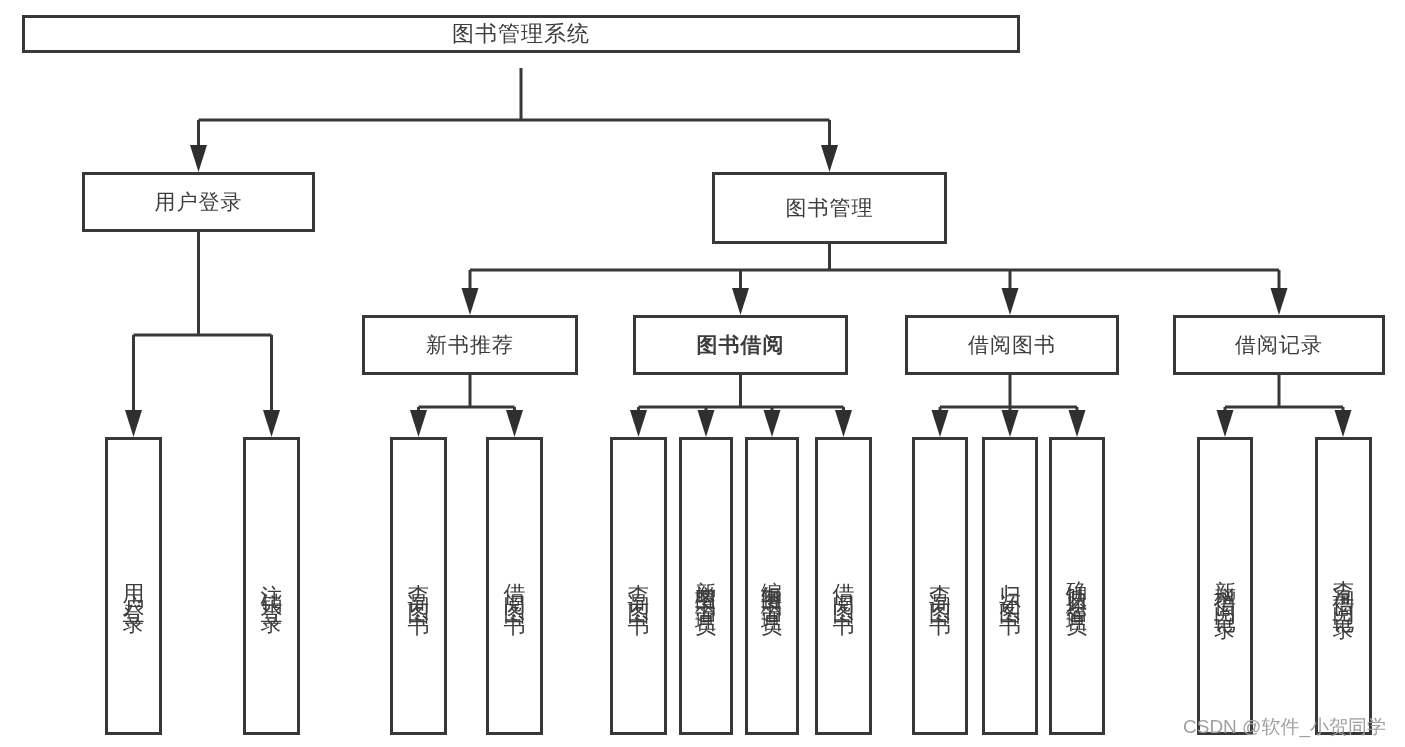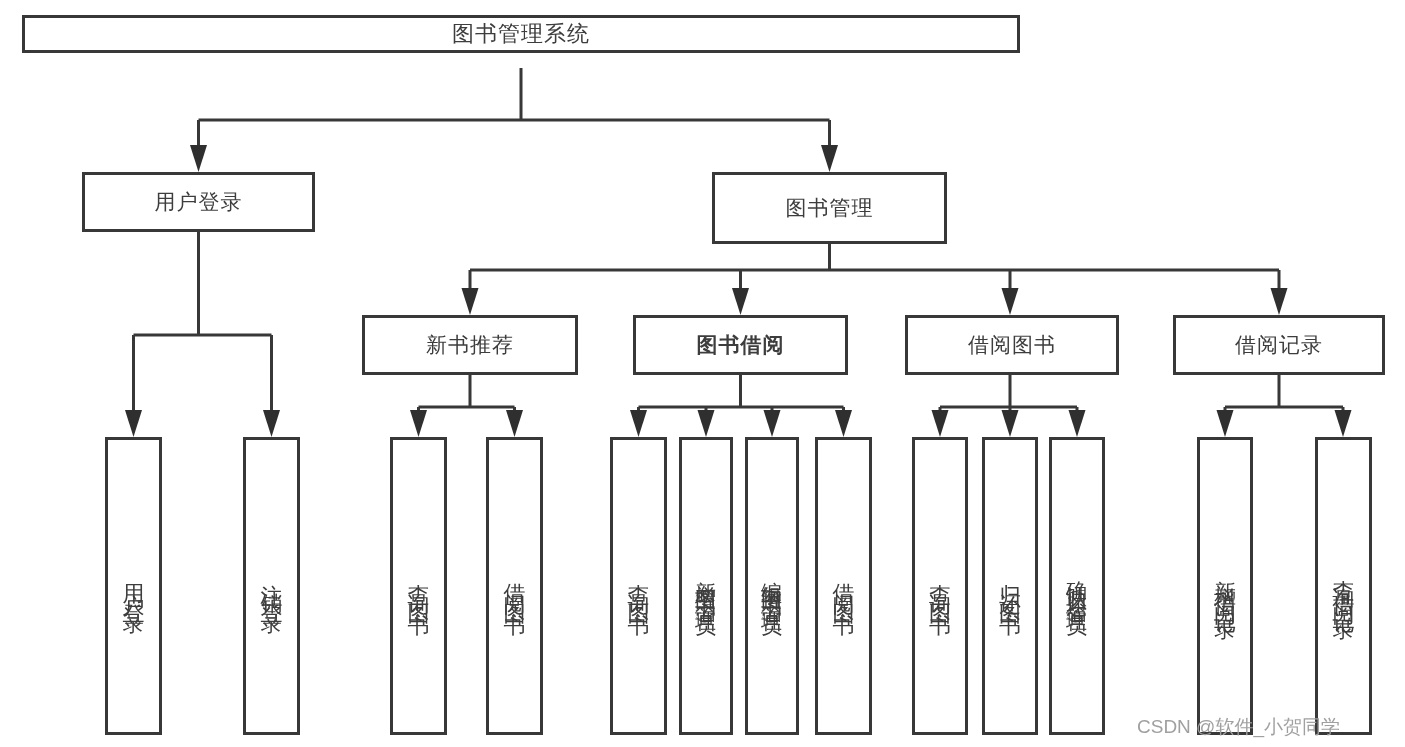--- a/index.html
+++ b/index.html
@@ -33,21 +33,21 @@
     z-index:1;
   }
   .leaf .vtxt{
     writing-mode:vertical-rl;text-orientation:mixed;
     font-size:22px;letter-spacing:10px;color:var(--text);
     line-height:1;white-space:nowrap;
   }
   .leaf.dense .vtxt{font-size:21px;letter-spacing:5px;}
   .leaf.med .vtxt{font-size:22px;letter-spacing:8px;}
   .watermark{
-    position:absolute;left:1137px;top:714px;z-index:3;
+    position:absolute;left:1183px;top:714px;z-index:3;
     font-size:19px;color:var(--wm);white-space:nowrap;
   }
 </style>
 </head>
 <body>
 
 <div id="stage">
 
   <svg class="connectors" width="1405" height="747" viewBox="0 0 1405 747">
 

